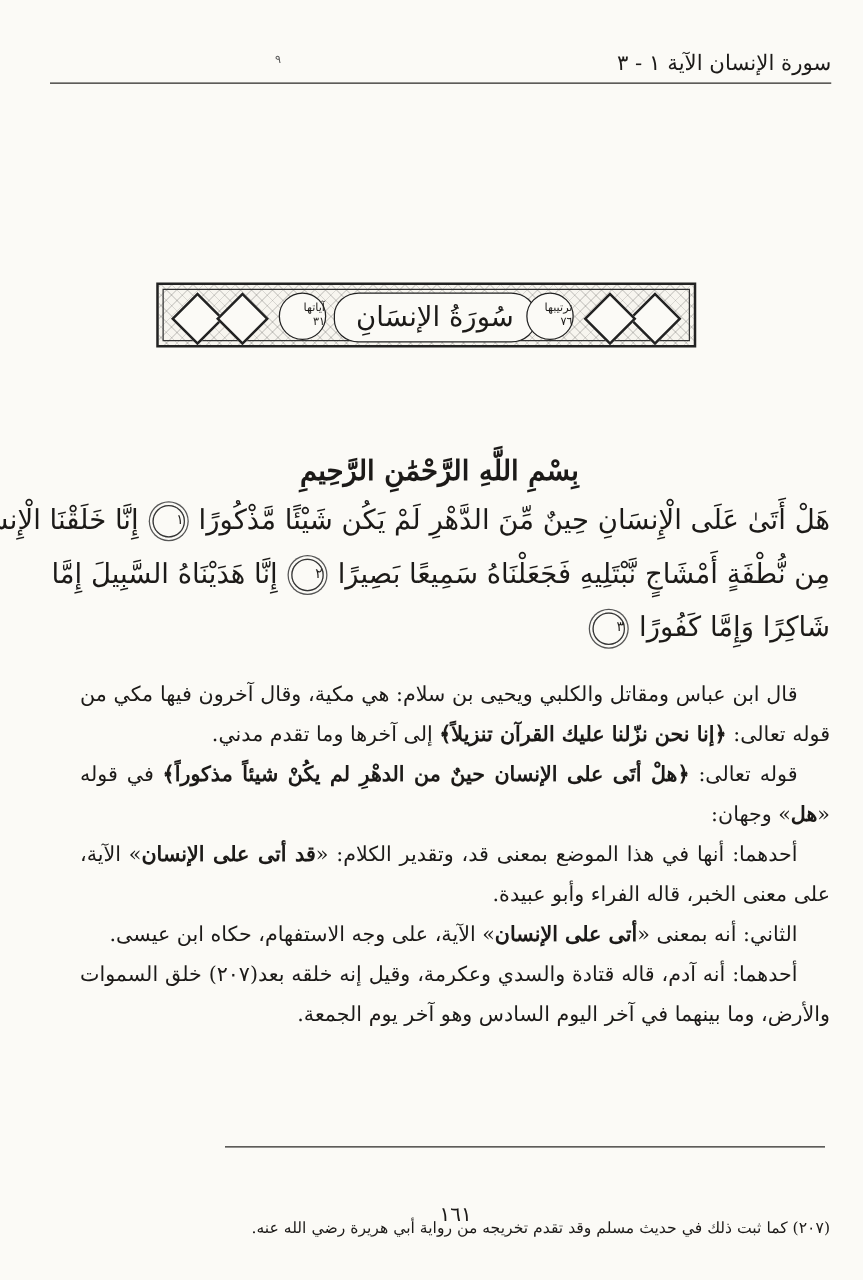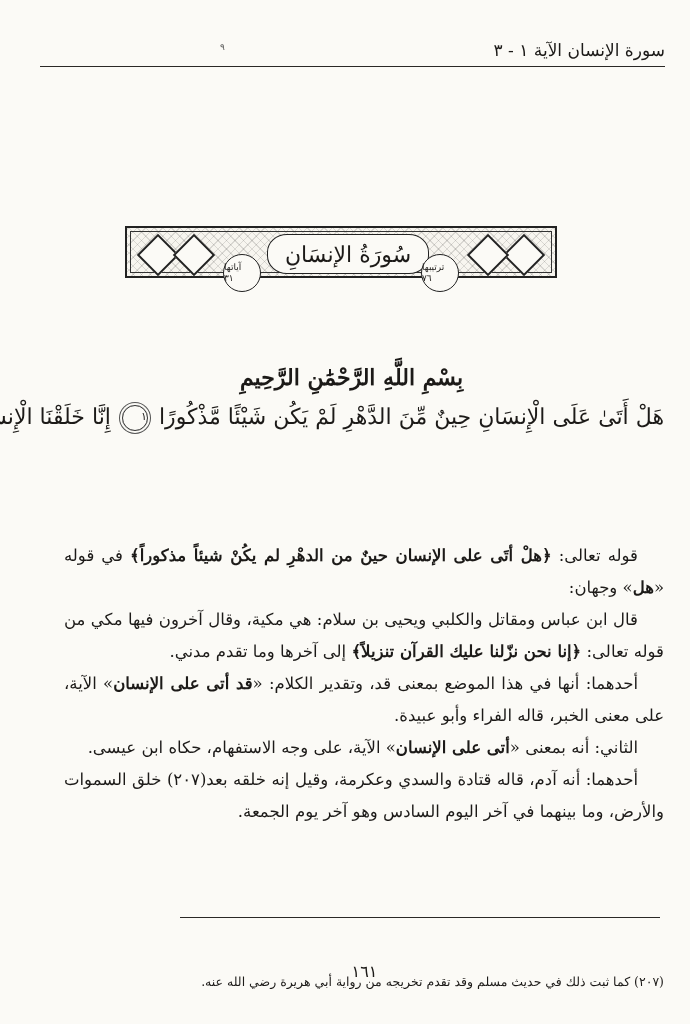--- a/index.html
+++ b/index.html
@@ -25,22 +25,22 @@
   .banner-inner { position:absolute; inset:3px; border:1px solid #333; }
   .banner-center {
     position:absolute; left:140px; width:160px; top:6px; height:38px;
     background:#fbfaf6; border:1.5px solid #222; border-radius:20px / 18px;
     display:flex; align-items:center; justify-content:center;
     font-size:22px; direction:rtl;
   }
   .medal {
     position:absolute; top:6px; width:38px; height:38px; border-radius:50%;
     background:#fbfaf6; border:1.5px solid #222; box-sizing:border-box;
-    display:flex; flex-direction:column; align-items:flex-end; justify-content:center;
-    font-size:9px; line-height:11px; direction:rtl;margin-top:20px;
+    display:flex; flex-direction:column; align-items:flex-start; justify-content:center;
+    font-size:9px; line-height:11px; direction:rtl;
   }
   .medal.left { left:96px; }
   .medal.right { right:96px; }
   .knot { position:absolute; top:12px; width:26px; height:26px; border:2px solid #222; transform:rotate(45deg); background:#fbfaf6; }
   .knot.l1 { left:16px; } .knot.l2 { left:52px; } .knot.r1 { right:16px; } .knot.r2 { right:52px; }
 
   .basmala {
     position:absolute; left:0; right:0; top:364px; text-align:center;
     font-size:22px; font-weight:bold;padding-left:13px;
   }
@@ -88,25 +88,27 @@
     <div class="medal right">
       <span>ترتيبها</span>
       <span>٧٦</span>
     </div>
   </div>
 
   <div class="basmala">بِسْمِ اللَّهِ الرَّحْمَٰنِ الرَّحِيمِ</div>
 
   <div class="quran" id="quran">
       <span class="qline"><span>هَلْ أَتَىٰ عَلَى الْإِنسَانِ حِينٌ مِّنَ الدَّهْرِ لَمْ يَكُن شَيْئًا مَّذْكُورًا </span><span class="ayah-mark">١</span><span> إِنَّا خَلَقْنَا الْإِنسَانَ</span></span>
+      <span class="qline"><span>مِن نُّطْفَةٍ أَمْشَاجٍ نَّبْتَلِيهِ فَجَعَلْنَاهُ سَمِيعًا بَصِيرًا </span><span class="ayah-mark">٢</span><span> إِنَّا هَدَيْنَاهُ السَّبِيلَ إِمَّا</span></span>
+      <span class="qline last"><span>شَاكِرًا وَإِمَّا كَفُورًا </span><span class="ayah-mark">٣</span></span>
     </div>
 
   <div class="body-text" id="commentary">
+      <p class="para"><span>قال ابن عباس ومقاتل والكلبي ويحيى بن سلام: هي مكية، وقال آخرون فيها مكي من قوله تعالى: </span><span class="b">﴿إنا نحن نزّلنا عليك القرآن تنزيلاً﴾</span><span> إلى آخرها وما تقدم مدني.</span></p>
       <p class="para"><span>قوله تعالى: </span><span class="b">﴿هلْ أتَى على الإنسان حينٌ من الدهْرِ لم يكُنْ شيئاً مذكوراً﴾</span><span> في قوله «</span><span class="b">هل</span><span>» وجهان:</span></p>
-      <p class="para"><span>قال ابن عباس ومقاتل والكلبي ويحيى بن سلام: هي مكية، وقال آخرون فيها مكي من قوله تعالى: </span><span class="b">﴿إنا نحن نزّلنا عليك القرآن تنزيلاً﴾</span><span> إلى آخرها وما تقدم مدني.</span></p>
       <p class="para"><span>أحدهما: أنها في هذا الموضع بمعنى قد، وتقدير الكلام: «</span><span class="b">قد أتى على الإنسان</span><span>» الآية، على معنى الخبر، قاله الفراء وأبو عبيدة.</span></p>
       <p class="para"><span>الثاني: أنه بمعنى «</span><span class="b">أتى على الإنسان</span><span>» الآية، على وجه الاستفهام، حكاه ابن عيسى.</span></p>
       <p class="para"><span>أحدهما: أنه آدم، قاله قتادة والسدي وعكرمة، وقيل إنه خلقه بعد(٢٠٧) خلق السموات والأرض، وما بينهما في آخر اليوم السادس وهو آخر يوم الجمعة.</span></p>
     </div>
 
   <div class="fn-rule"></div>
   <div class="footnote">(٢٠٧) كما ثبت ذلك في حديث مسلم وقد تقدم تخريجه من رواية أبي هريرة رضي الله عنه.</div>
   <div class="page-number">١٦١</div>
 </div>
 

